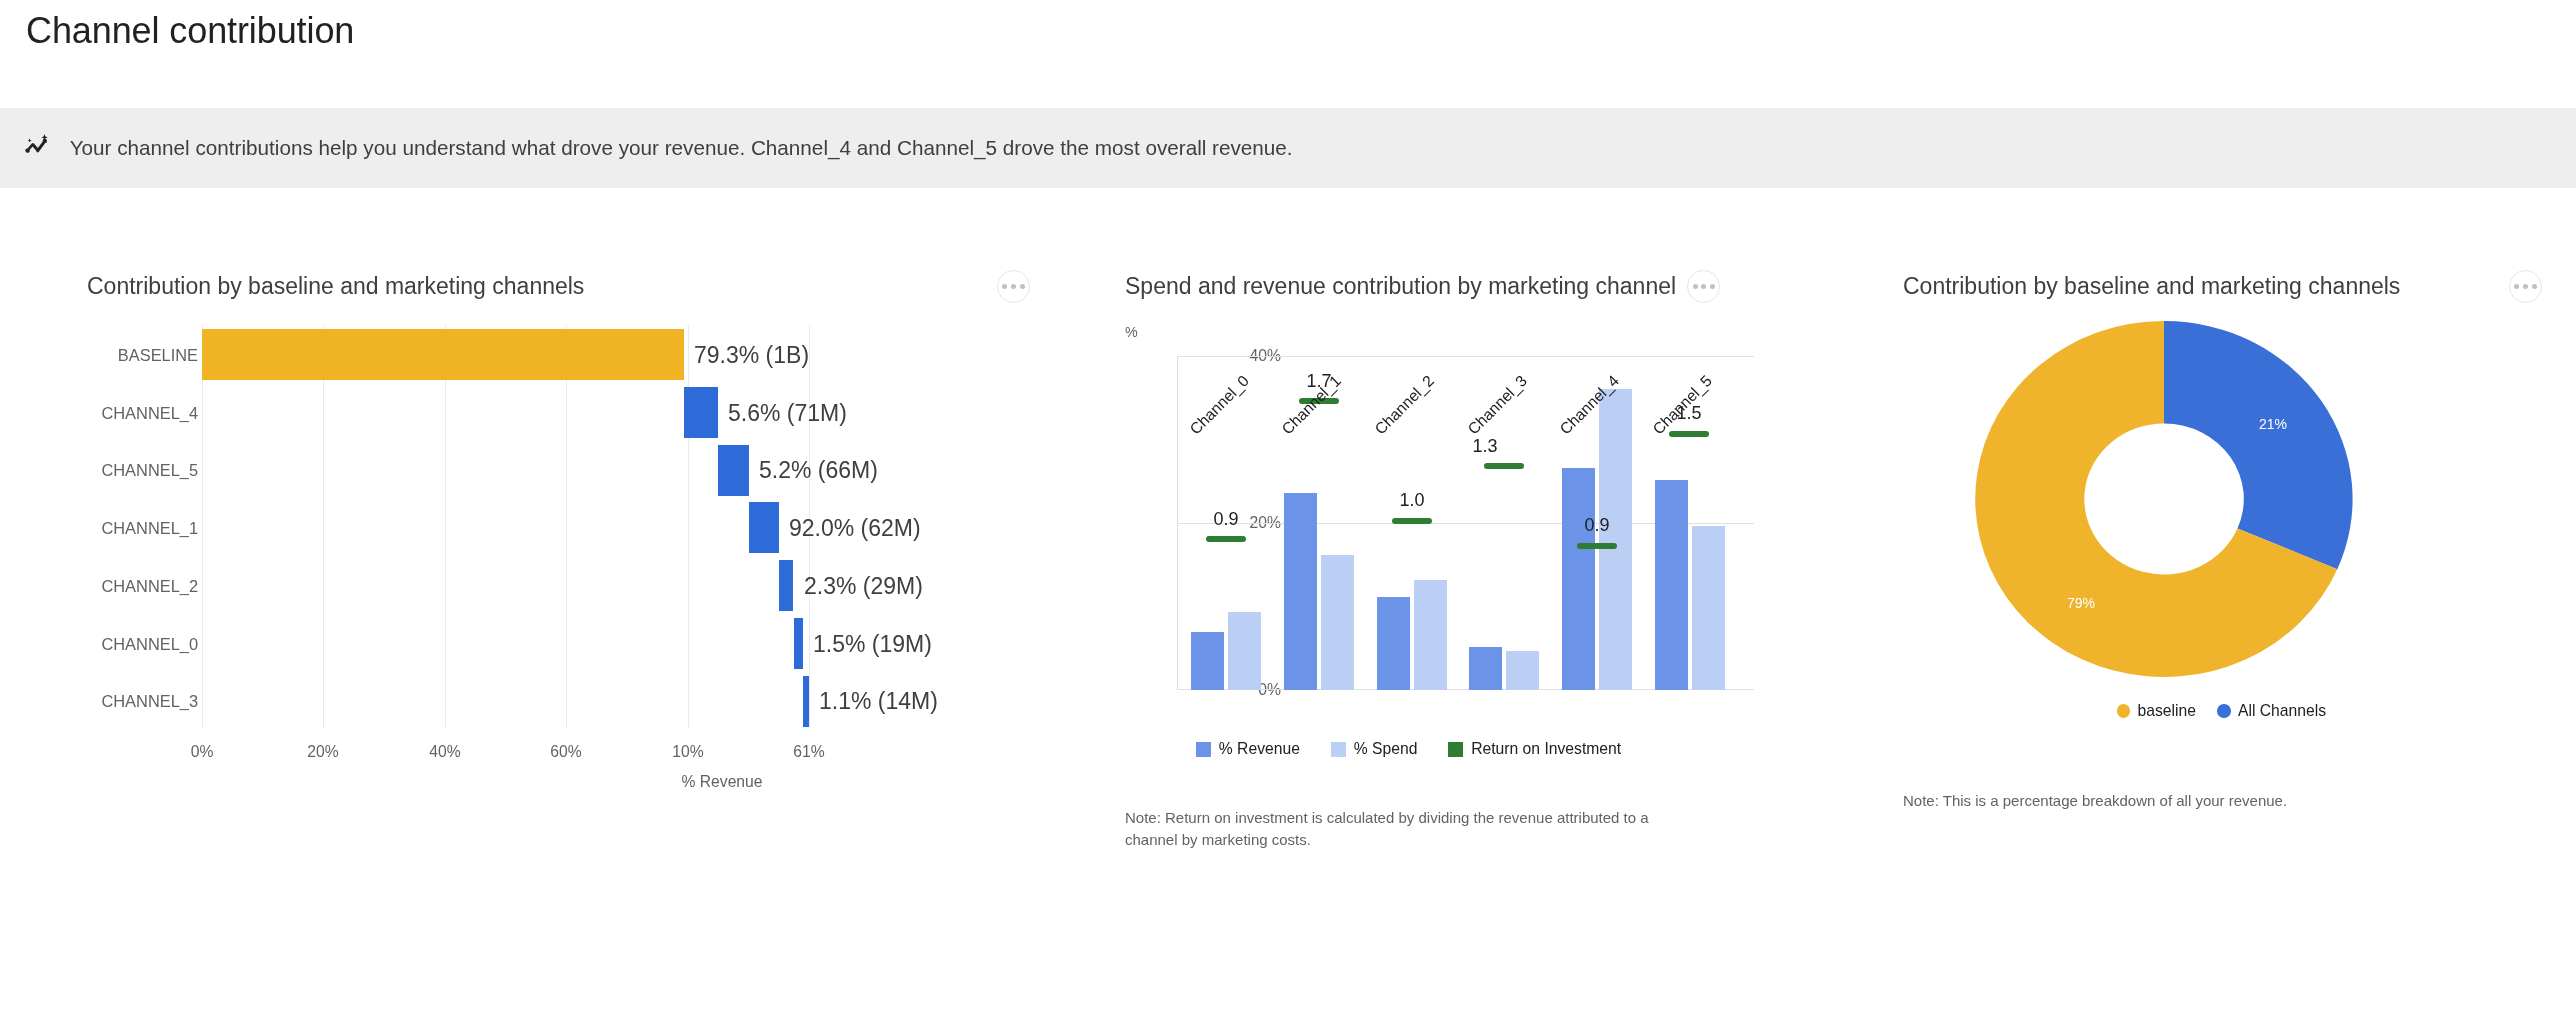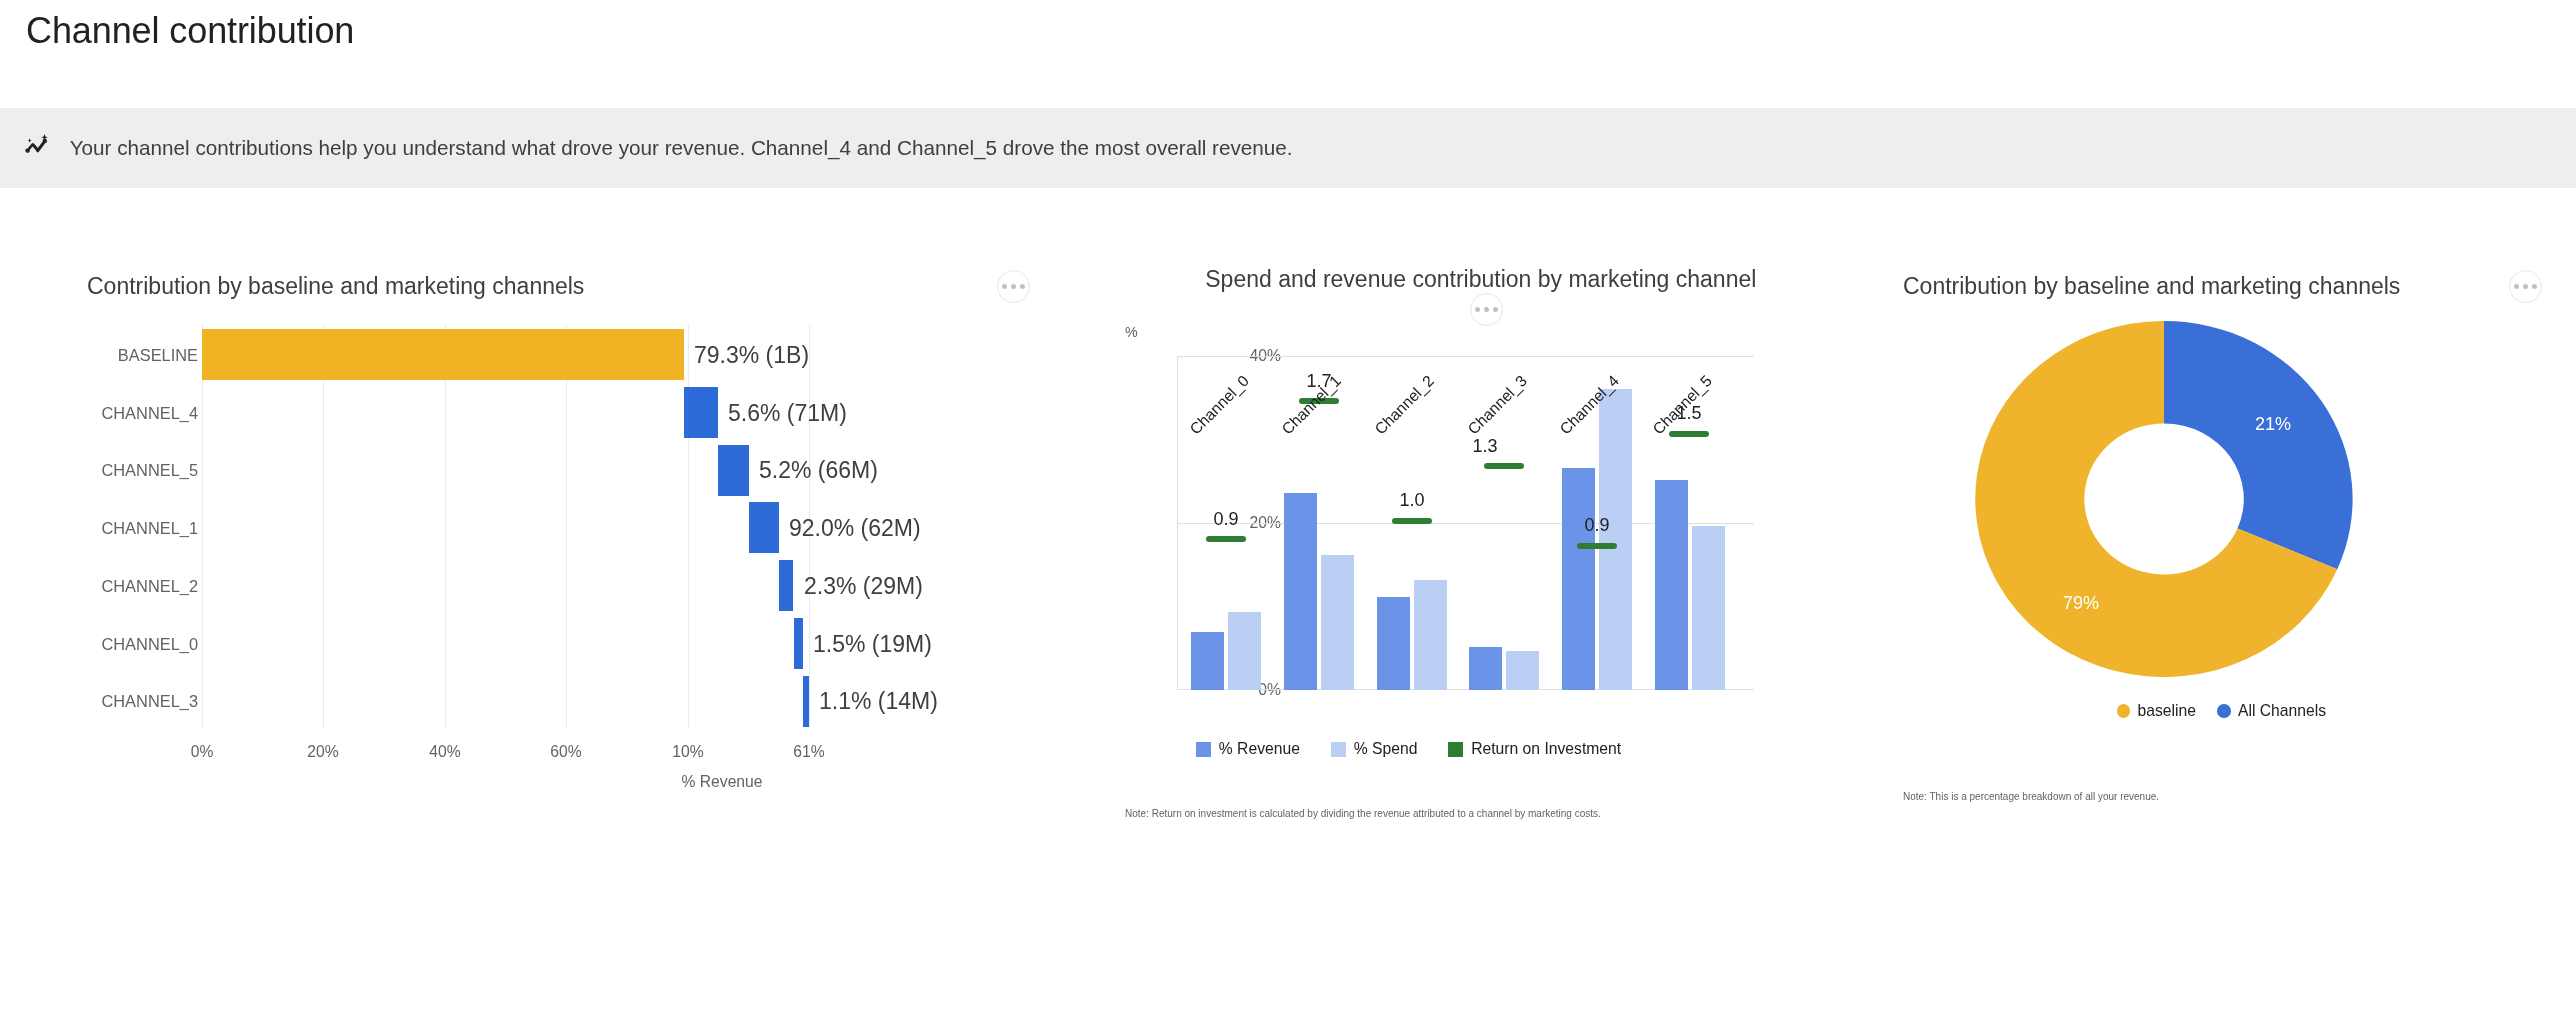--- a/index.html
+++ b/index.html
@@ -66,21 +66,21 @@
   .card-head {
     position: absolute;
     top: 78px;
     left: 0;
     width: 100%;
     height: 40px;
     display: flex;
     align-items: center;
   }
   .card-left  .card-head { padding-left: 87px; padding-right: 61px; }
-  .card-mid   .card-head { padding-left: 34px;  padding-right: 20px; flex-direction: column; }
+  .card-mid   .card-head { padding-left: 34px;  padding-right: 20px; }
   .card-right .card-head { padding-left: 36px;  padding-right: 34px; }
 
   .card-title {
     font-size: 23px;
     color: #3c4043;
     font-weight: 400;
     white-space: nowrap;
   }
   .card-left  .card-head, .card-right .card-head { justify-content: space-between; }
   .card-mid   .card-head .card-title { margin-right: 11.4px; }
@@ -92,21 +92,21 @@
     background: #fff;
     display: flex; align-items: center; justify-content: center;
     gap: 3.6px;
     flex: 0 0 auto;
     cursor: pointer;
   }
   .more-btn i { width: 5px; height: 5px; border-radius: 50%; background: #bdc1c6; display:block;}
 
   .card-note {
     position: absolute;
-    font-size: 10px;
+    font-size: 15px;
     line-height: 1.45;
     color: #5f6368;
   }
 
   
   .wf {
     position: absolute;
     left: 0; top: 127px;
     width: 1091px; height: 428px;
   }
@@ -216,21 +216,21 @@
 
   
   .donut-wrap {
     position: absolute;
     left: 0; top: 133px;
     width: 709px; height: 428px;
   }
   .donut-svg { position: absolute; left: 108px; top: 0; }
   .donut-label {
     position: absolute;
-    font-size: 18px;
+    font-size: 14px;
     color: #ffffff;
     transform: translate(-50%, -50%);
   }
   .donut-legend {
     position: absolute;
     left: 0; top: 381px;
     width: 709px;
     display: flex; align-items: center; justify-content: center; gap: 21.4px;
   }
   .donut-legend-item { display: flex; align-items: center; gap: 7.1px; }

